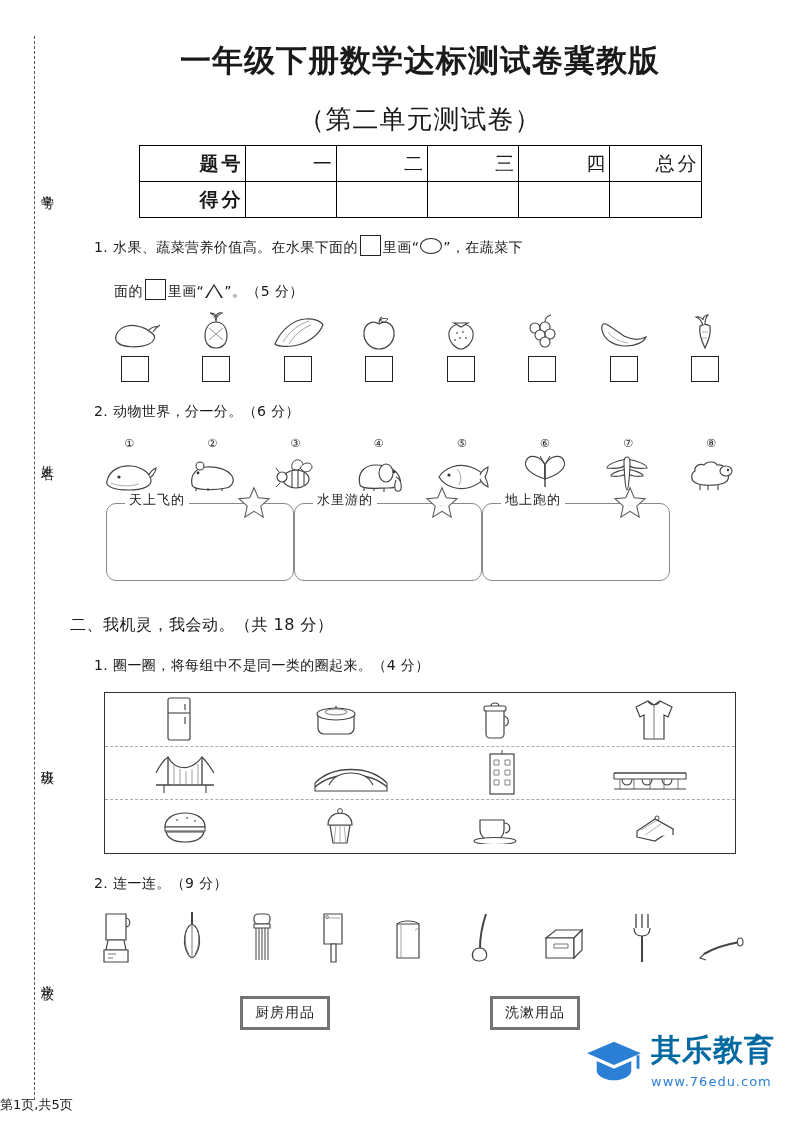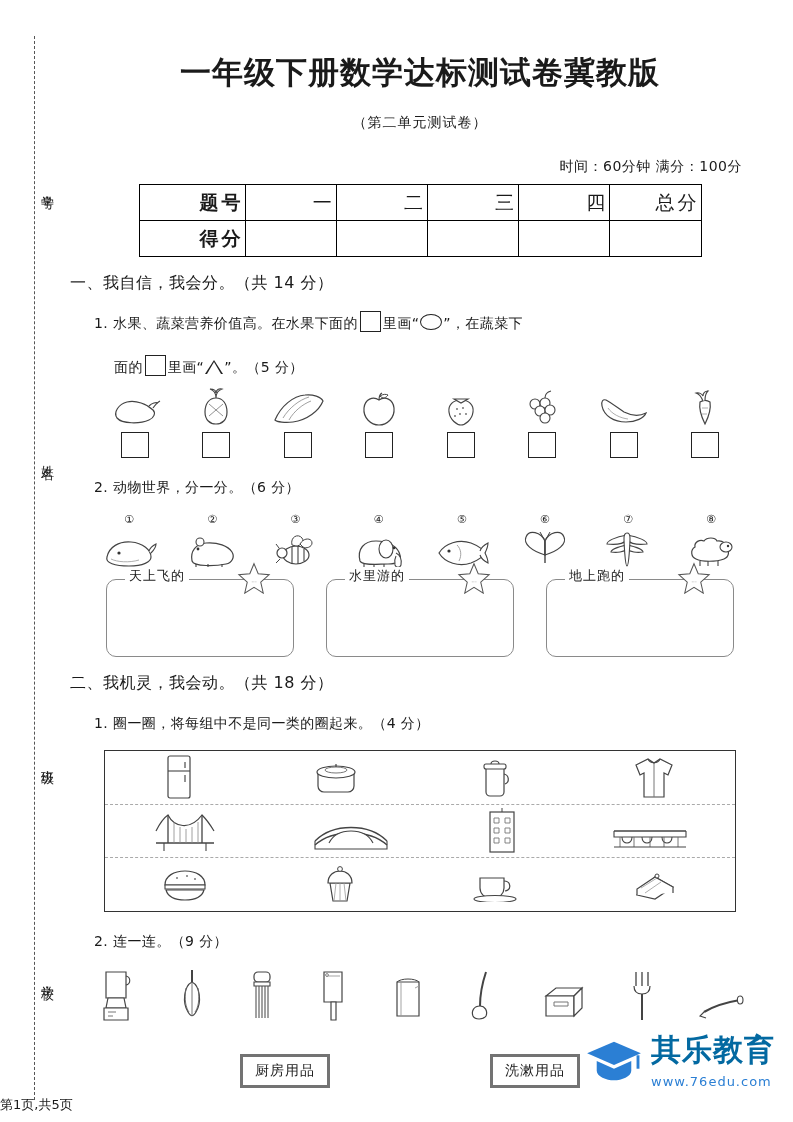--- a/index.html
+++ b/index.html
@@ -49,26 +49,26 @@
     top: 0;
     width: 700px;
     height: 1122px;
   }
 
   .title {
     text-align: center;
     font-size: 31px;
     font-weight: bold;
     letter-spacing: 1px;
-    margin-top: 52px;
+    margin-top: 40px;
     font-family: "DejaVu Sans", "Liberation Sans", sans-serif;
   }
   .subtitle {
     text-align: center;
-    font-size: 14px;
+    font-size: 26px;
     margin-top: 20px;
     letter-spacing: 1px;
   }
 
   .meta {
     text-align: right;
     font-size: 14px;
     margin-top: 26px;
     padding-right: 28px;
     letter-spacing: 0.5px;
@@ -171,21 +171,20 @@
     justify-content: space-between;
     margin: 6px 22px 0 22px;
   }
   .animrow .cell { width: 74px; text-align: center; }
   .animrow .num { font-size: 11px; }
   .animrow .art { height: 42px; display:flex; align-items:flex-end; justify-content:center; }
 
   
   .boxrow {
     display: flex;
-    justify-content: space-between;
     margin: 10px 36px 0 36px;
   }
   .catbox {
     width: 186px;
     height: 76px;
     border: 1px solid #8a8a8a;
     border-radius: 10px;
     position: relative;
   }
   .catlabel {
@@ -283,21 +282,20 @@
 <div class="spine"></div>
 <div class="vlabel v1">学号：</div>
 <div class="vlabel v2">姓名：</div>
 <div class="vlabel v3">班级：</div>
 <div class="vlabel v4">学校：</div>
 
 <div class="page">
 
   <div class="title">一年级下册数学达标测试卷冀教版</div>
   <div class="subtitle">（第二单元测试卷）</div>
-  <div class="meta">时间：60分钟  满分：100分</div>
 
   <table class="score">
     <tbody>
         <tr>
       <td class="lab">题号</td>
       <td>一</td>
       <td>二</td>
       <td>三</td>
       <td>四</td>
       <td>总分</td>
@@ -306,21 +304,20 @@
       <td class="lab">得分</td>
       <td></td>
       <td></td>
       <td></td>
       <td></td>
       <td></td>
     </tr>
   </tbody>
     </table>
 
-  <div class="sec">一、我自信，我会分。（共 14 分）</div>
 
   <div class="q">
     <span>1.</span>
     <span>水果、蔬菜营养价值高。在水果下面的</span><span class="inbox"></span><span>里画“</span><span class="circ"></span><span>”，在蔬菜下</span>
   </div>
   <div class="q q2">
     <span>面的</span><span class="inbox"></span><span>里画“</span><span class="tri"></span><span>”。（5 分）</span>
   </div>
 
   <div class="picrow">
@@ -528,21 +525,21 @@
     </div>
     <div class="catbox">
       <div class="catlabel">地上跑的</div>
       <svg class="star" viewBox="0 0 40 38">
           <path d="M20 2l5 12 13 1-10 9 3 13-11-7-11 7 3-13L2 15l13-1z" fill="#fff" stroke="#555" stroke-width="1.2"></path>
           <text x="20" y="26" font-size="7" text-anchor="middle" fill="#888">···</text>
         </svg>
     </div>
   </div>
 
-  <div class="sec" style="margin-top:16px">二、我机灵，我会动。（共 18 分）</div>
+  <div class="sec" style="margin-top:34px">二、我机灵，我会动。（共 18 分）</div>
 
   <div class="q">
     <span>1.</span>
     <span>圈一圈，将每组中不是同一类的圈起来。（4 分）</span>
   </div>
 
   <div class="gridbox">
     <div class="gridrow">
       <div>
         <svg width="30" height="46" viewBox="0 0 30 46">

